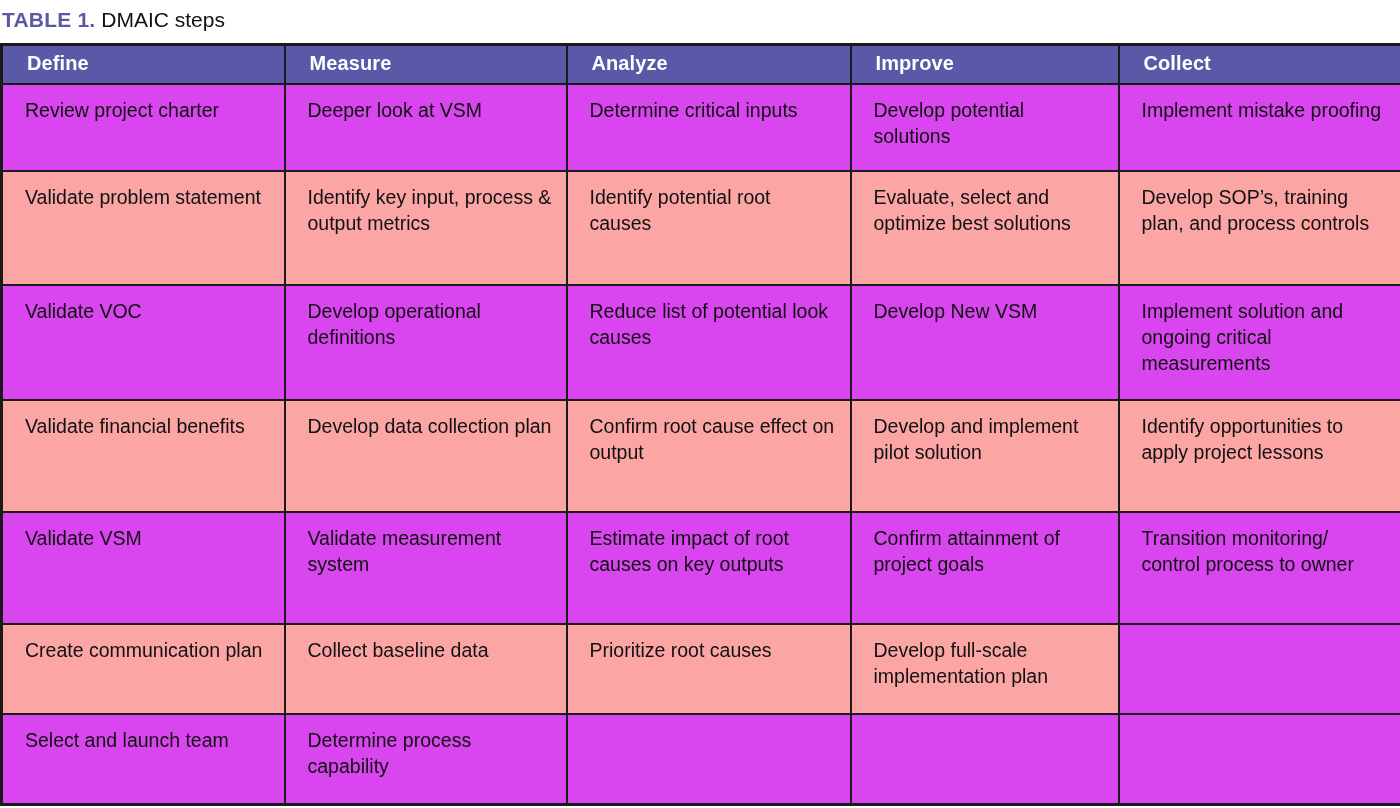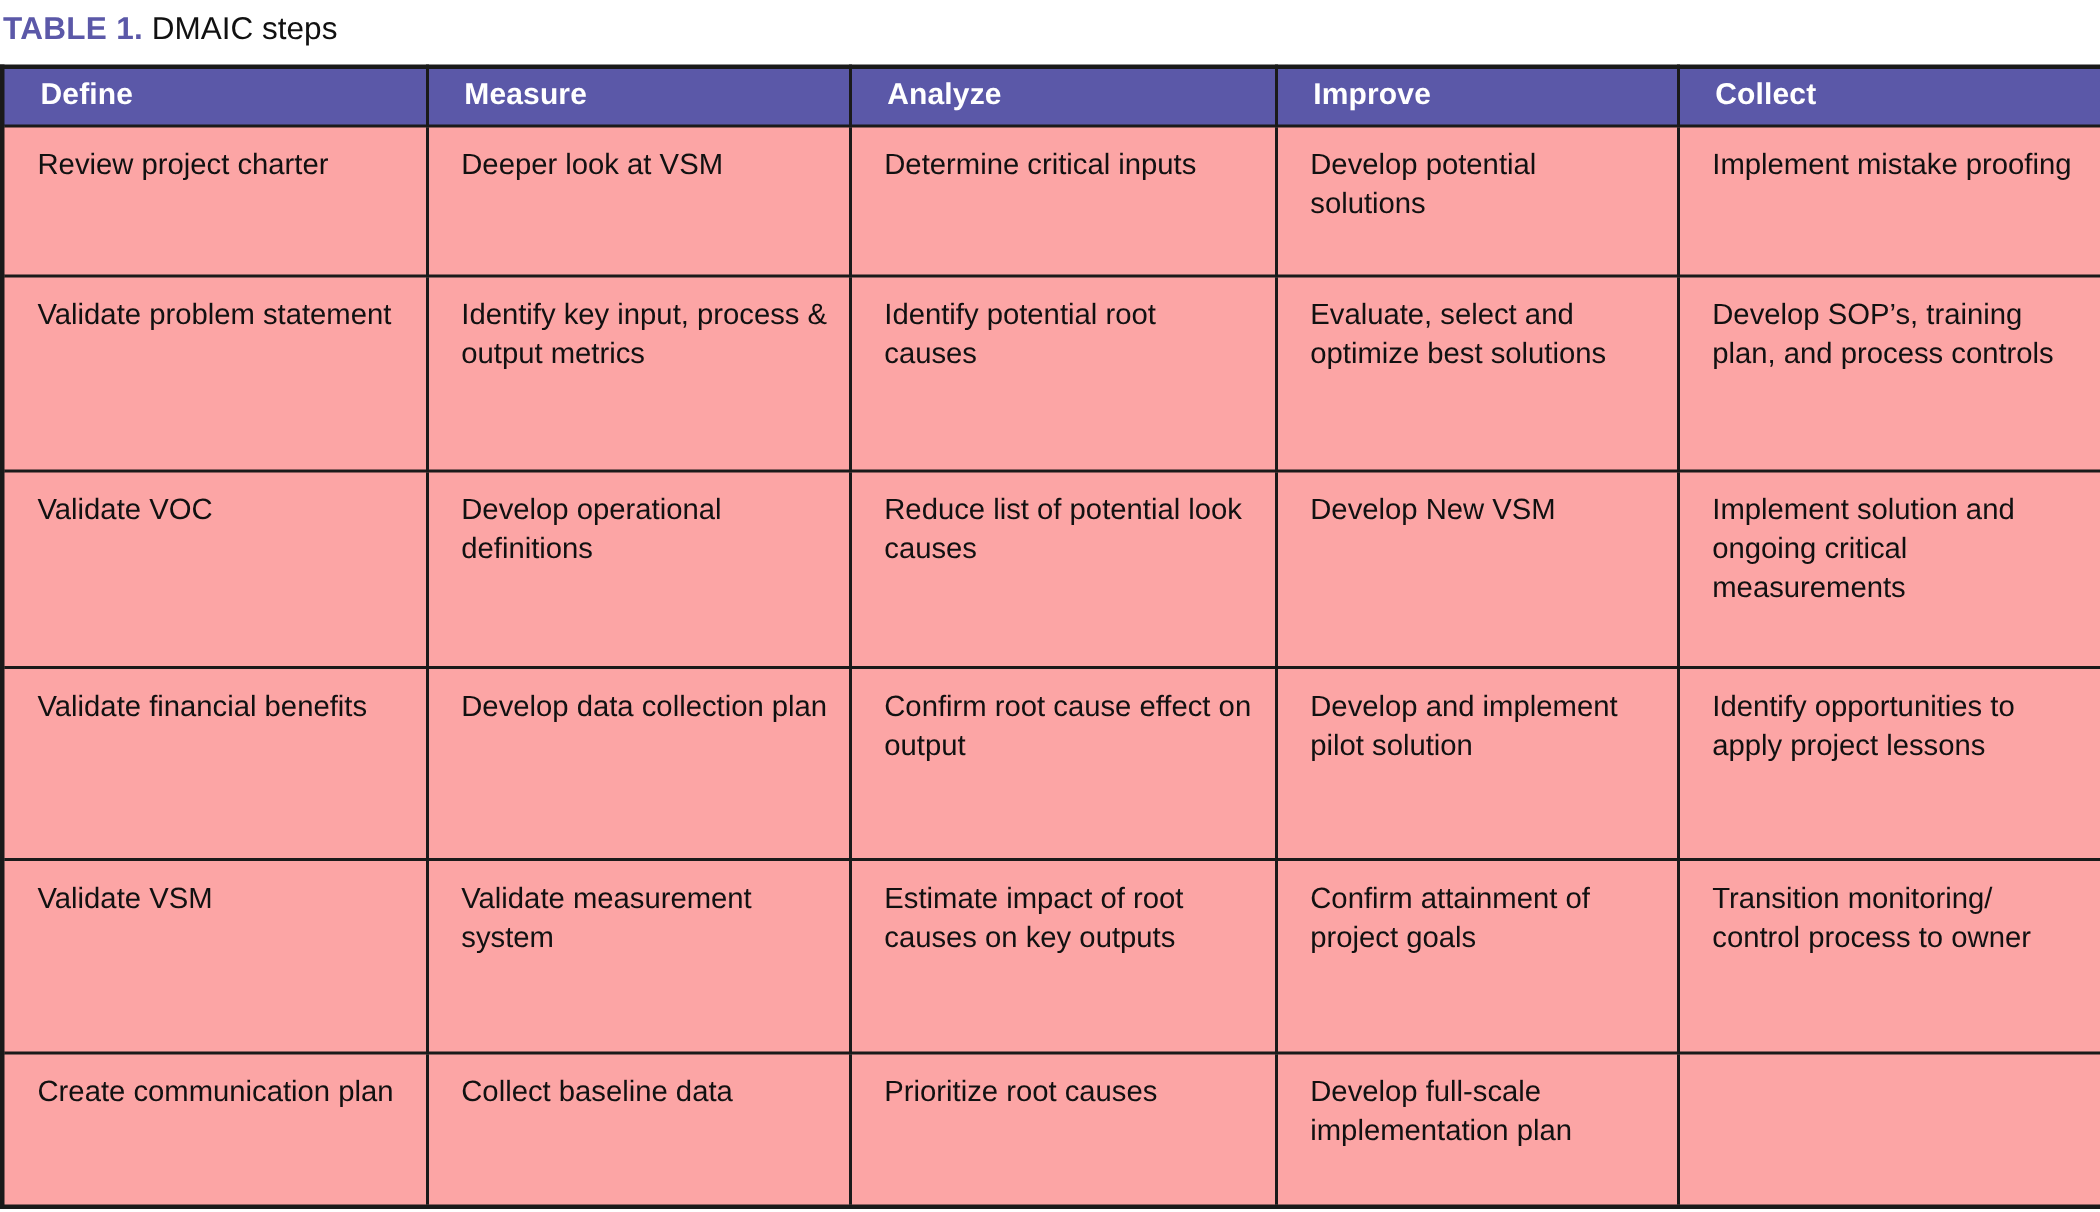--- a/index.html
+++ b/index.html
@@ -77,21 +77,21 @@
     font-size: 20px;
     font-weight: bold;
     text-align: left;
     padding: 6px 0 7px 24px;
     height: 39px;
     letter-spacing: 0.1px;
     margin-top: 27px;
   }
 
   tbody td {
-    background: #fca5a5;
+    background: #d946ef;
     font-size: 19.5px;
     line-height: 26px;
     padding: 12px 14px 10px 22px;
     color: #111111;
   }
   tbody td.shaded { background: #fca5a5; }
 
   tbody tr.r1 { height: 78px; }
   tbody tr.r2 { height: 101px; }
   tbody tr.r3 { height: 99px; }
@@ -233,19 +233,36 @@
               <span class="cell-text">Prioritize root causes</span>
             </td>
           <td class="shaded">
               <span class="cell-text">Develop full-scale implementation plan</span>
             </td>
           <td>
               <span class="cell-text"></span>
             </td>
         </tr>
 
+        <tr class="r7">
+          <td>
+              <span class="cell-text">Select and launch team</span>
+            </td>
+          <td>
+              <span class="cell-text">Determine process capability</span>
+            </td>
+          <td>
+              <span class="cell-text"></span>
+            </td>
+          <td>
+              <span class="cell-text"></span>
+            </td>
+          <td>
+              <span class="cell-text"></span>
+            </td>
+        </tr>
 
 
       </tbody>
     </table>
   </div>
 
 </div>
 
 </body></html>

